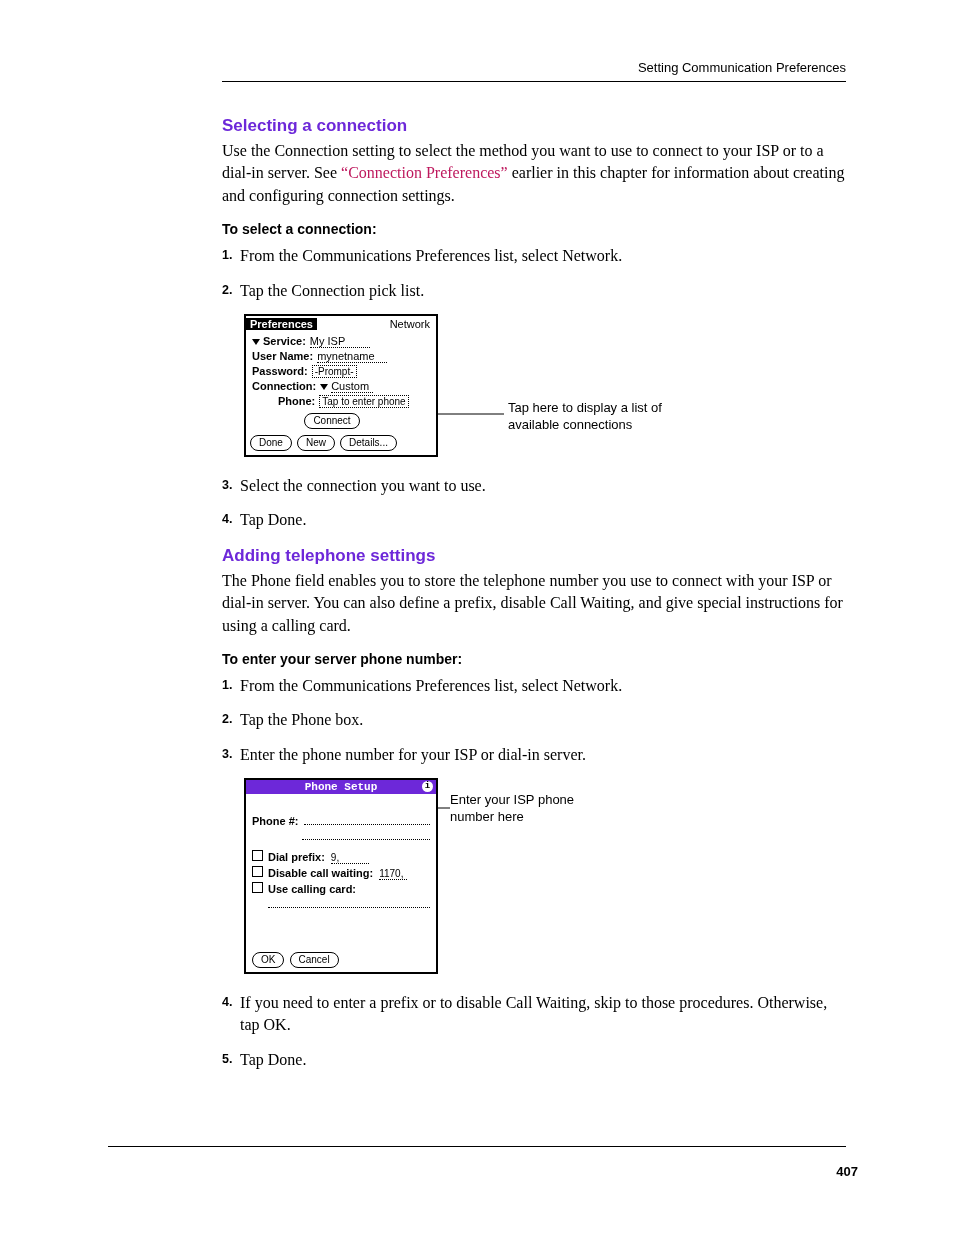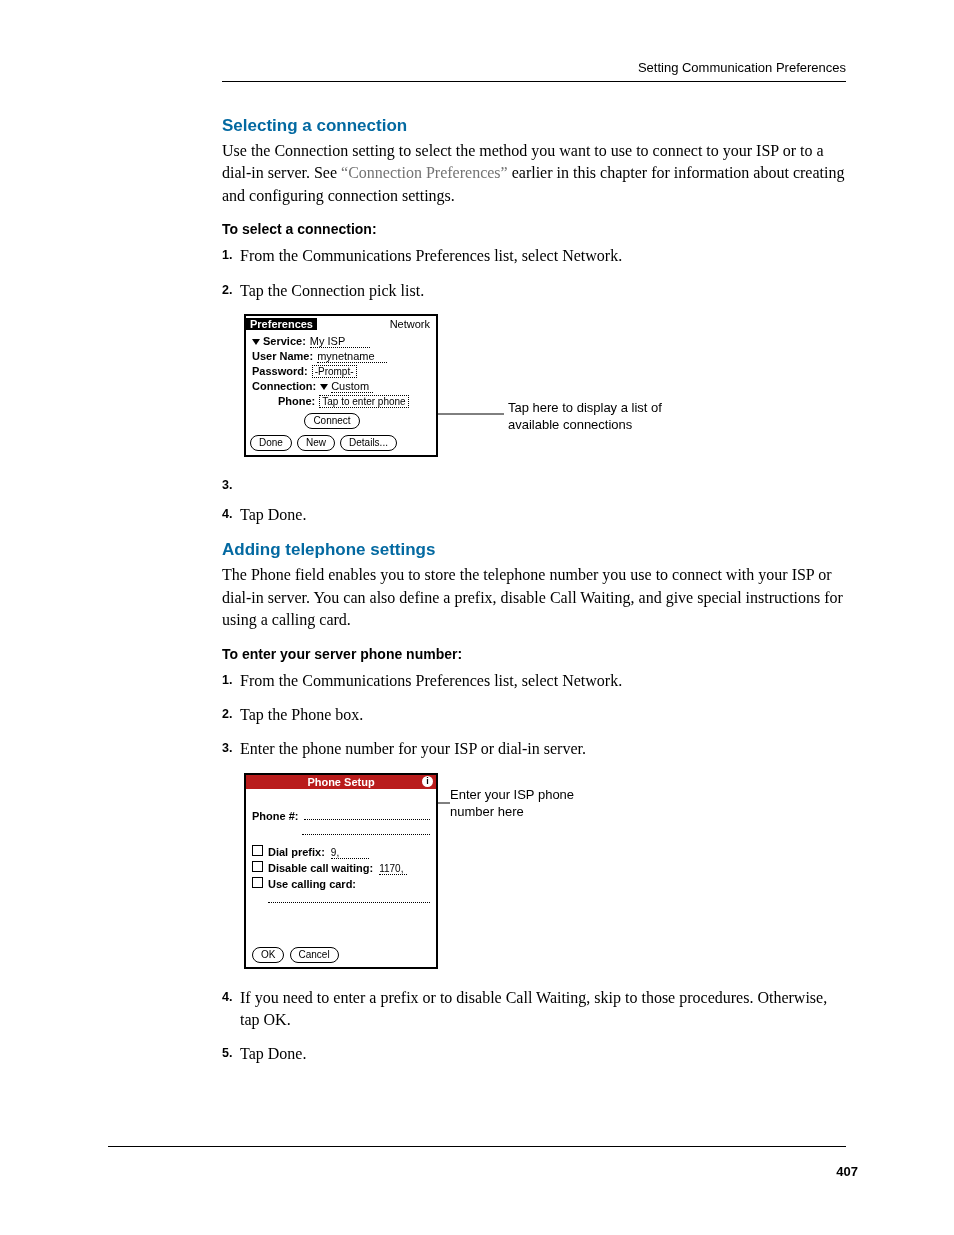--- a/index.html
+++ b/index.html
@@ -24,30 +24,30 @@
   }
   .header-rule {
     border: 0;
     border-top: 1px solid #000;
     margin: 0 0 34px 0;
   }
   h3.section {
     font-family: Arial, Helvetica, sans-serif;
     font-weight: bold;
     font-size: 17px;
-    color: #0369a1;
+    color: #6d28d9;
     margin: 0 0 4px 0;
   }
   p.body {
     font-size: 16px;
     line-height: 1.4;
     margin: 0 0 14px 0;
   }
   a.link {
-    color: #737373;
+    color: #be185d;
     text-decoration: none;
   }
   h4.procedure {
     font-family: Arial, Helvetica, sans-serif;
     font-weight: bold;
     font-size: 14px;
     margin: 10px 0 8px 0;
   }
   ol.steps {
     list-style: none;
@@ -140,26 +140,27 @@
   
   .palm2 {
     width: 194px;
     border: 2px solid #000;
     font-family: Arial, Helvetica, sans-serif;
     font-size: 11px;
     box-sizing: border-box;
     padding-bottom: 4px;
   }
   .palm2 .titlebar2 {
-    background: #b91c1c;
+    background: #6d28d9;
     color: #fff;
     font-weight: bold;
     text-align: center;
     padding: 1px 2px;
     position: relative;
+    font-family: Liberation Mono, monospace;
   }
   .palm2 .info-icon {
     position: absolute;
     right: 3px; top: 1px;
     width: 11px; height: 11px;
     border-radius: 50%;
     background: #fff;
     color: #000;
     font-size: 9px;
     font-weight: bold;
@@ -268,20 +269,21 @@
       <svg width="70" height="12">
           <line x1="0" y1="6" x2="66" y2="6" stroke="#000" stroke-width="1"></line>
         </svg>
     </div>
     <div class="callout" style="padding-top:86px; max-width:160px">Tap here to display a list of available connections</div>
   </div>
 
   <ol class="steps">
     <li>
         <span class="num">3.</span>
+        <span class="step-text">Select the connection you want to use.</span>
       </li>
     <li>
         <span class="num">4.</span>
         <span class="step-text">Tap Done.</span>
       </li>
   </ol>
 
   <h3 class="section" style="margin-top:14px">Adding telephone settings</h3>
   <p class="body">The Phone field enables you to store the telephone number you use to connect with your ISP or dial-in server. You can also define a prefix, disable Call Waiting, and give special instructions for using a calling card.</p>
 

